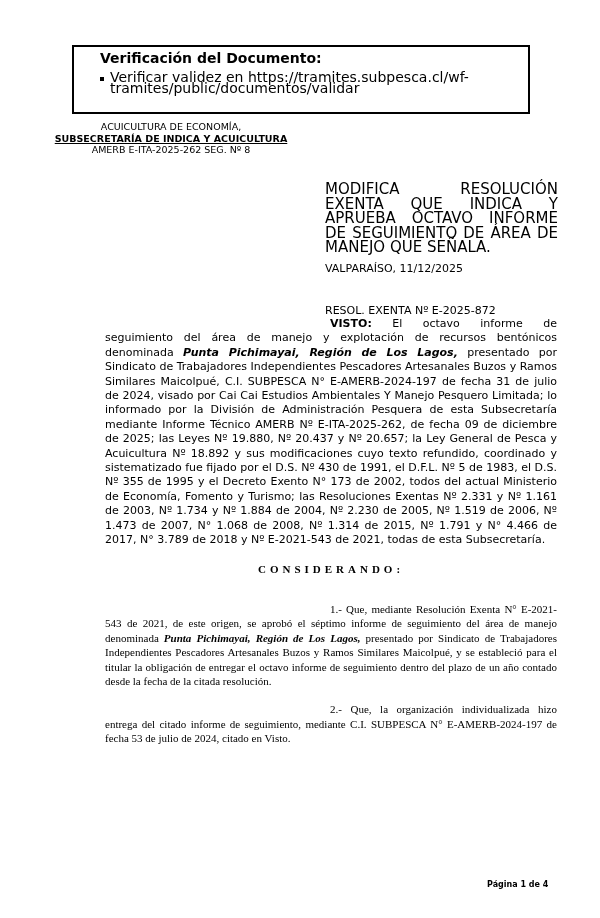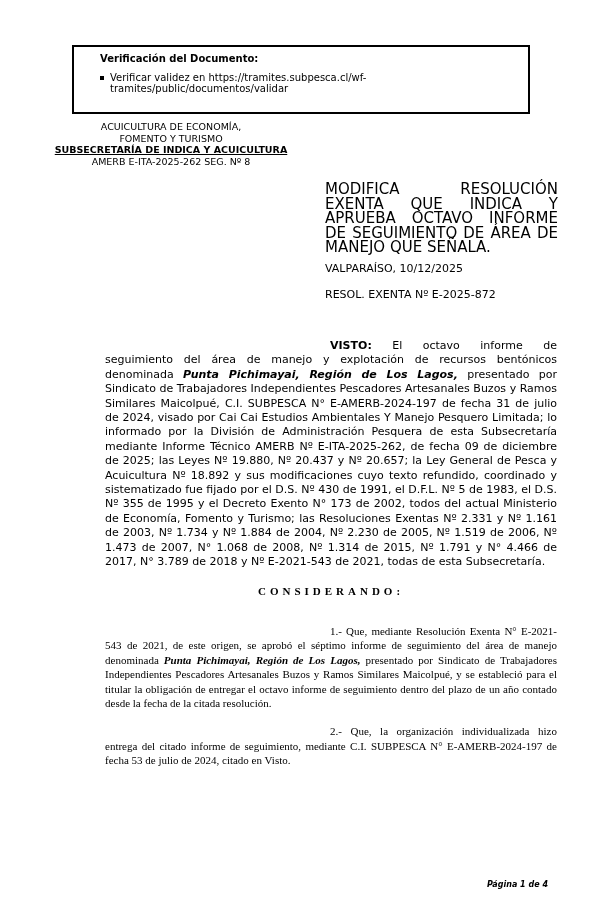--- a/index.html
+++ b/index.html
@@ -19,21 +19,21 @@
   
   .verify-box {
     position: absolute;
     left: 72px;
     top: 45px;
     width: 458px;
     height: 69px;
     border: 2px solid #000000;
     box-sizing: border-box;
     padding: 6px 8px 0 26px;
-    font-size: 10px;
+    font-size: 14px;
     line-height: 11px;
   }
   .verify-title {
     font-weight: bold;
     margin-bottom: 8px;
   }
   .verify-item {
     display: flex;
     align-items: baseline;
     margin-bottom: 1px;
@@ -74,28 +74,28 @@
   }
   .place-date {
     position: absolute;
     left: 325px;
     top: 262px;
     font-size: 11px;
   }
   .resolution-number {
     position: absolute;
     left: 325px;
-    top: 288px;
+    top: 304px;
     font-size: 11px;
   }
   
   .body-text {
     position: absolute;
     left: 105px;
-    top: 339px;
+    top: 317px;
     width: 452px;
     font-size: 11px;
     line-height: 14.4px;
     text-align: justify;
   }
   .para {
     margin: 0;
     text-indent: 225px;
   }
   .para + .para {
@@ -111,46 +111,44 @@
   }
   .b { font-weight: bold; }
   .i { font-style: italic; }
   
   .page-footer {
     position: absolute;
     left: 487px;
     top: 880px;
     font-size: 8px;
     font-weight: bold;
-    font-style: italic;
   }
 </style>
 </head>
 <body>
 
 <div class="page">
 
   <div class="verify-box">
     <div class="verify-title">Verificación del Documento:</div>
     <div class="verify-item">
       <span class="bullet"></span>
       <span>Verificar validez en https://tramites.subpesca.cl/wf-tramites/public/documentos/validar</span>
     </div>
   </div>
 
   <div class="letterhead">
     <div>ACUICULTURA DE ECONOMÍA,</div>
-    <div>FOMENTO Y TURISMO</div>
     <div class="bold-underline">SUBSECRETARÍA DE INDICA Y ACUICULTURA</div>
     <div>AMERB E-ITA-2025-262 SEG. Nº 8</div>
   </div>
 
   <div class="subject-block">MODIFICA RESOLUCIÓN EXENTA QUE INDICA Y APRUEBA OCTAVO INFORME DE SEGUIMIENTO DE ÁREA DE MANEJO QUE SEÑALA.</div>
 
-  <div class="place-date">VALPARAÍSO, 10/12/2025</div>
+  <div class="place-date">VALPARAÍSO, 11/12/2025</div>
 
   <div class="resolution-number">RESOL. EXENTA Nº E-2025-872</div>
 
   <div class="body-text">
     <p class="para"><span class="b">VISTO:</span><span> El octavo informe de seguimiento del área de manejo y explotación de recursos bentónicos denominada </span><span class="b i">Punta Pichimayai, Región de Los Lagos,</span><span> presentado por Sindicato de Trabajadores Independientes Pescadores Artesanales Buzos y Ramos Similares Maicolpué, C.I. SUBPESCA N° E-AMERB-2024-197 de fecha 31 de julio de 2024, visado por Cai Cai Estudios Ambientales Y Manejo Pesquero Limitada; lo informado por la División de Administración Pesquera de esta Subsecretaría mediante Informe Técnico AMERB Nº E-ITA-2025-262, de fecha 09 de diciembre de 2025; las Leyes Nº 19.880, Nº 20.437 y Nº 20.657; la Ley General de Pesca y Acuicultura Nº 18.892 y sus modificaciones cuyo texto refundido, coordinado y sistematizado fue fijado por el D.S. Nº 430 de 1991, el D.F.L. Nº 5 de 1983, el D.S. Nº 355 de 1995 y el Decreto Exento N° 173 de 2002, todos del actual Ministerio de Economía, Fomento y Turismo; las Resoluciones Exentas Nº 2.331 y Nº 1.161 de 2003, Nº 1.734 y Nº 1.884 de 2004, Nº 2.230 de 2005, Nº 1.519 de 2006, Nº 1.473 de 2007, N° 1.068 de 2008, Nº 1.314 de 2015, Nº 1.791 y N° 4.466 de 2017, N° 3.789 de 2018 y Nº E-2021-543 de 2021, todas de esta Subsecretaría.</span></p>
     <p class="para considerando-heading">CONSIDERANDO:</p>
     <p class="para"><span>1.- Que, mediante Resolución Exenta N° E-2021-543 de 2021, de este origen, se aprobó el séptimo informe de seguimiento del área de manejo denominada </span><span class="b i">Punta Pichimayai, Región de Los Lagos,</span><span> presentado por Sindicato de Trabajadores Independientes Pescadores Artesanales Buzos y Ramos Similares Maicolpué, y se estableció para el titular la obligación de entregar el octavo informe de seguimiento dentro del plazo de un año contado desde la fecha de la citada resolución.</span></p>
     <p class="para"><span>2.- Que, la organización individualizada hizo entrega del citado informe de seguimiento, mediante C.I. SUBPESCA N° E-AMERB-2024-197 de fecha 53 de julio de 2024, citado en Visto.</span></p>
   </div>
 

